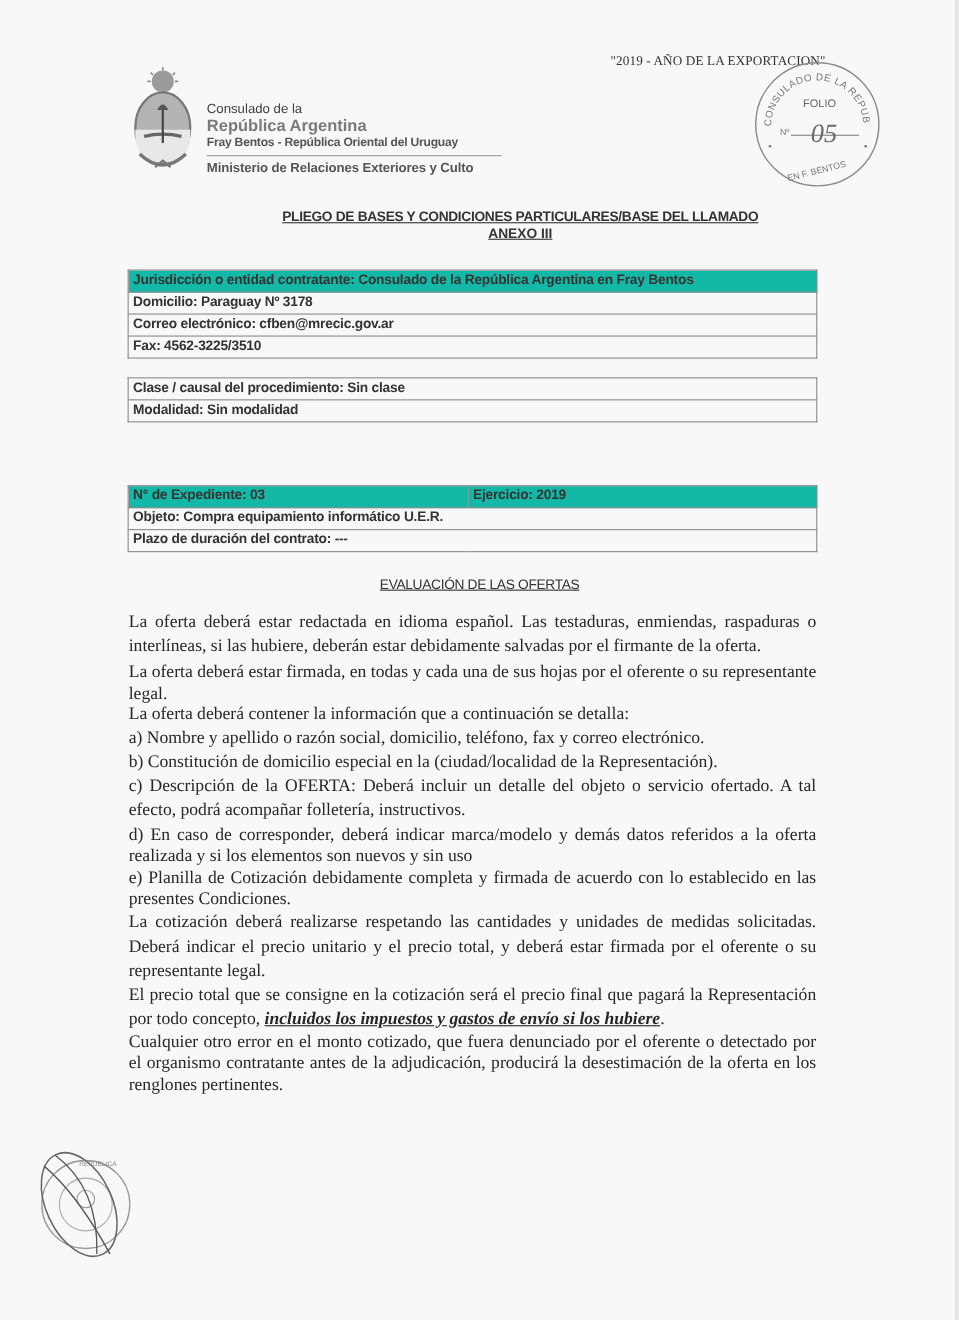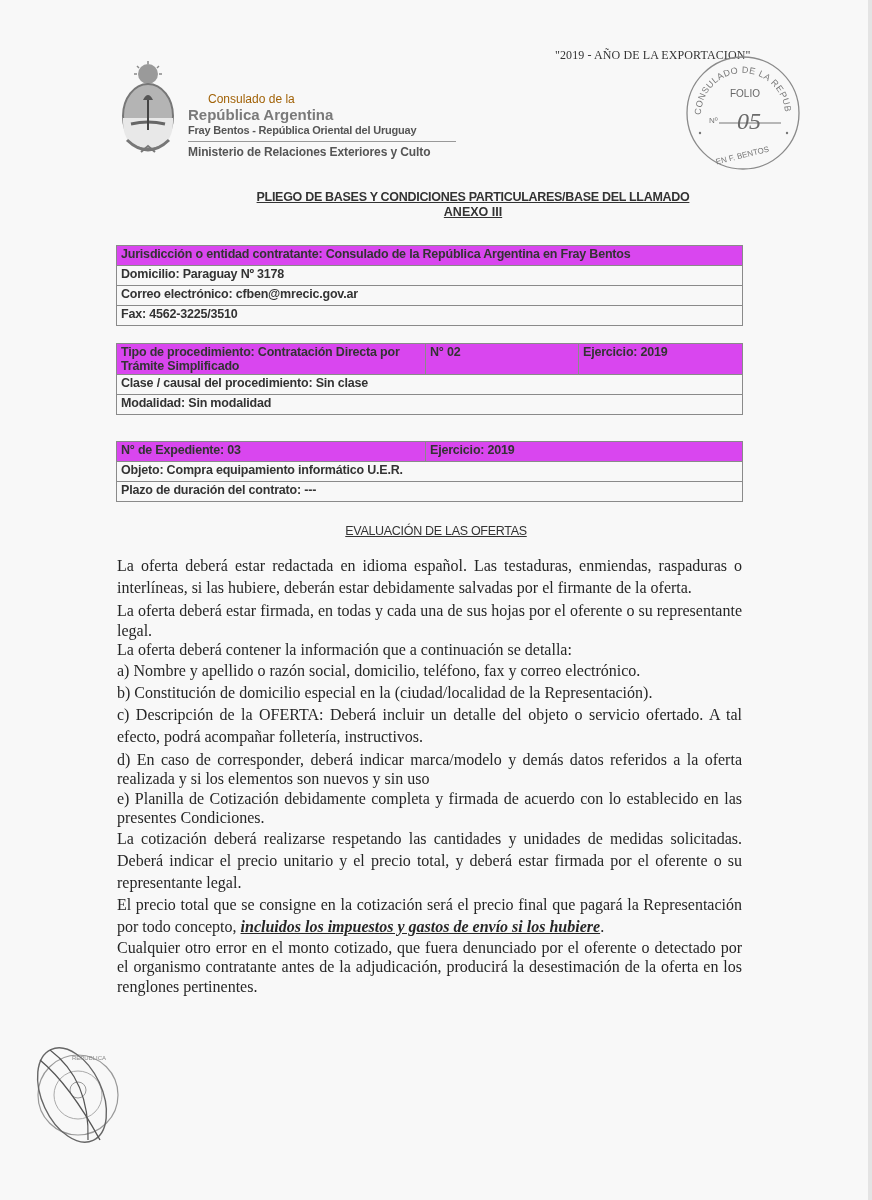--- a/index.html
+++ b/index.html
@@ -11,21 +11,21 @@
       color: #222;
     }
     .page { position: absolute; left: 0; top: 0; width: 872px; height: 1200px; background: #f8f8f8; }
     .right-edge { position: absolute; right: 0; top: 0; width: 4px; height: 1200px; background: #e4e4e4; }
 
     .motto { position: absolute; left: 555px; top: 48px; font-size: 12px; color: #333; letter-spacing: 0.1px; }
 
     .crest { position: absolute; left: 115px; top: 60px; width: 66px; height: 100px; }
 
     .letterhead { position: absolute; left: 188px; top: 92px; font-family: "Liberation Sans", sans-serif; color: #555; }
-    .lh-line1 { font-size: 12px; line-height: 14px; color: #a16207; margin-left: 20px; }
+    .lh-line1 { font-size: 12px; line-height: 14px; color: #404040; }
     .lh-line2 { font-size: 15px; font-weight: bold; line-height: 17px; color: #7a7a7a; }
     .lh-line3 { font-size: 11px; font-weight: bold; line-height: 14px; color: #555; letter-spacing: -0.2px; }
     .lh-rule { width: 268px; height: 1px; background: #999; margin: 4px 0 3px 0; }
     .lh-line4 { font-size: 12px; font-weight: bold; line-height: 14px; color: #555; letter-spacing: -0.1px; }
 
     .folio-stamp { position: absolute; left: 683px; top: 53px; width: 120px; height: 120px; }
 
     .doc-title {
       position: absolute; left: 0; width: 872px; text-align: center;
       font-family: "Liberation Sans", sans-serif; font-weight: bold; font-size: 12.5px; color: #333;
@@ -35,21 +35,21 @@
     .title1 { top: 190px; letter-spacing: -0.3px; }
     .title2 { top: 205px; }
 
     table.box {
       position: absolute; left: 116px; width: 627px;
       border-collapse: collapse;
       font-family: "Liberation Sans", sans-serif; font-weight: bold; font-size: 12.5px; color: #333;
       letter-spacing: -0.2px;
     }
     table.box td { border: 1px solid #8a8a8a; padding: 1px 4px; height: 17px; vertical-align: top; }
-    table.box td.shaded { background: #d946ef; }
+    table.box td.shaded { background: #14b8a6; }
     .t1 { top: 245px; }
     .t2 { top: 343px; }
     .t3 { top: 441px; padding-left: 24px; }
 
     .section-title {
       position: absolute; left: 0; width: 872px; top: 524px; text-align: center;
       font-family: "Liberation Sans", sans-serif; font-weight: normal; font-size: 12.5px; color: #333;
       text-decoration: underline; letter-spacing: -0.3px;
     }
 
@@ -131,25 +131,20 @@
           <td>Correo electrónico: cfben@mrecic.gov.ar</td>
         </tr>
     <tr>
           <td>Fax: 4562-3225/3510</td>
         </tr>
   </tbody>
     </table>
 
   <table class="box t2">
     <tbody>
-        <tr>
-      <td class="shaded" style="width:300px;">Tipo de procedimiento: Contratación Directa por Trámite Simplificado</td>
-      <td class="shaded" style="width:144px;">N° 02</td>
-      <td class="shaded">Ejercicio: 2019</td>
-    </tr>
     <tr>
           <td colspan="3">Clase / causal del procedimiento: Sin clase</td>
         </tr>
     <tr>
           <td colspan="3">Modalidad:  Sin modalidad</td>
         </tr>
   </tbody>
     </table>
 
   <table class="box t3">

